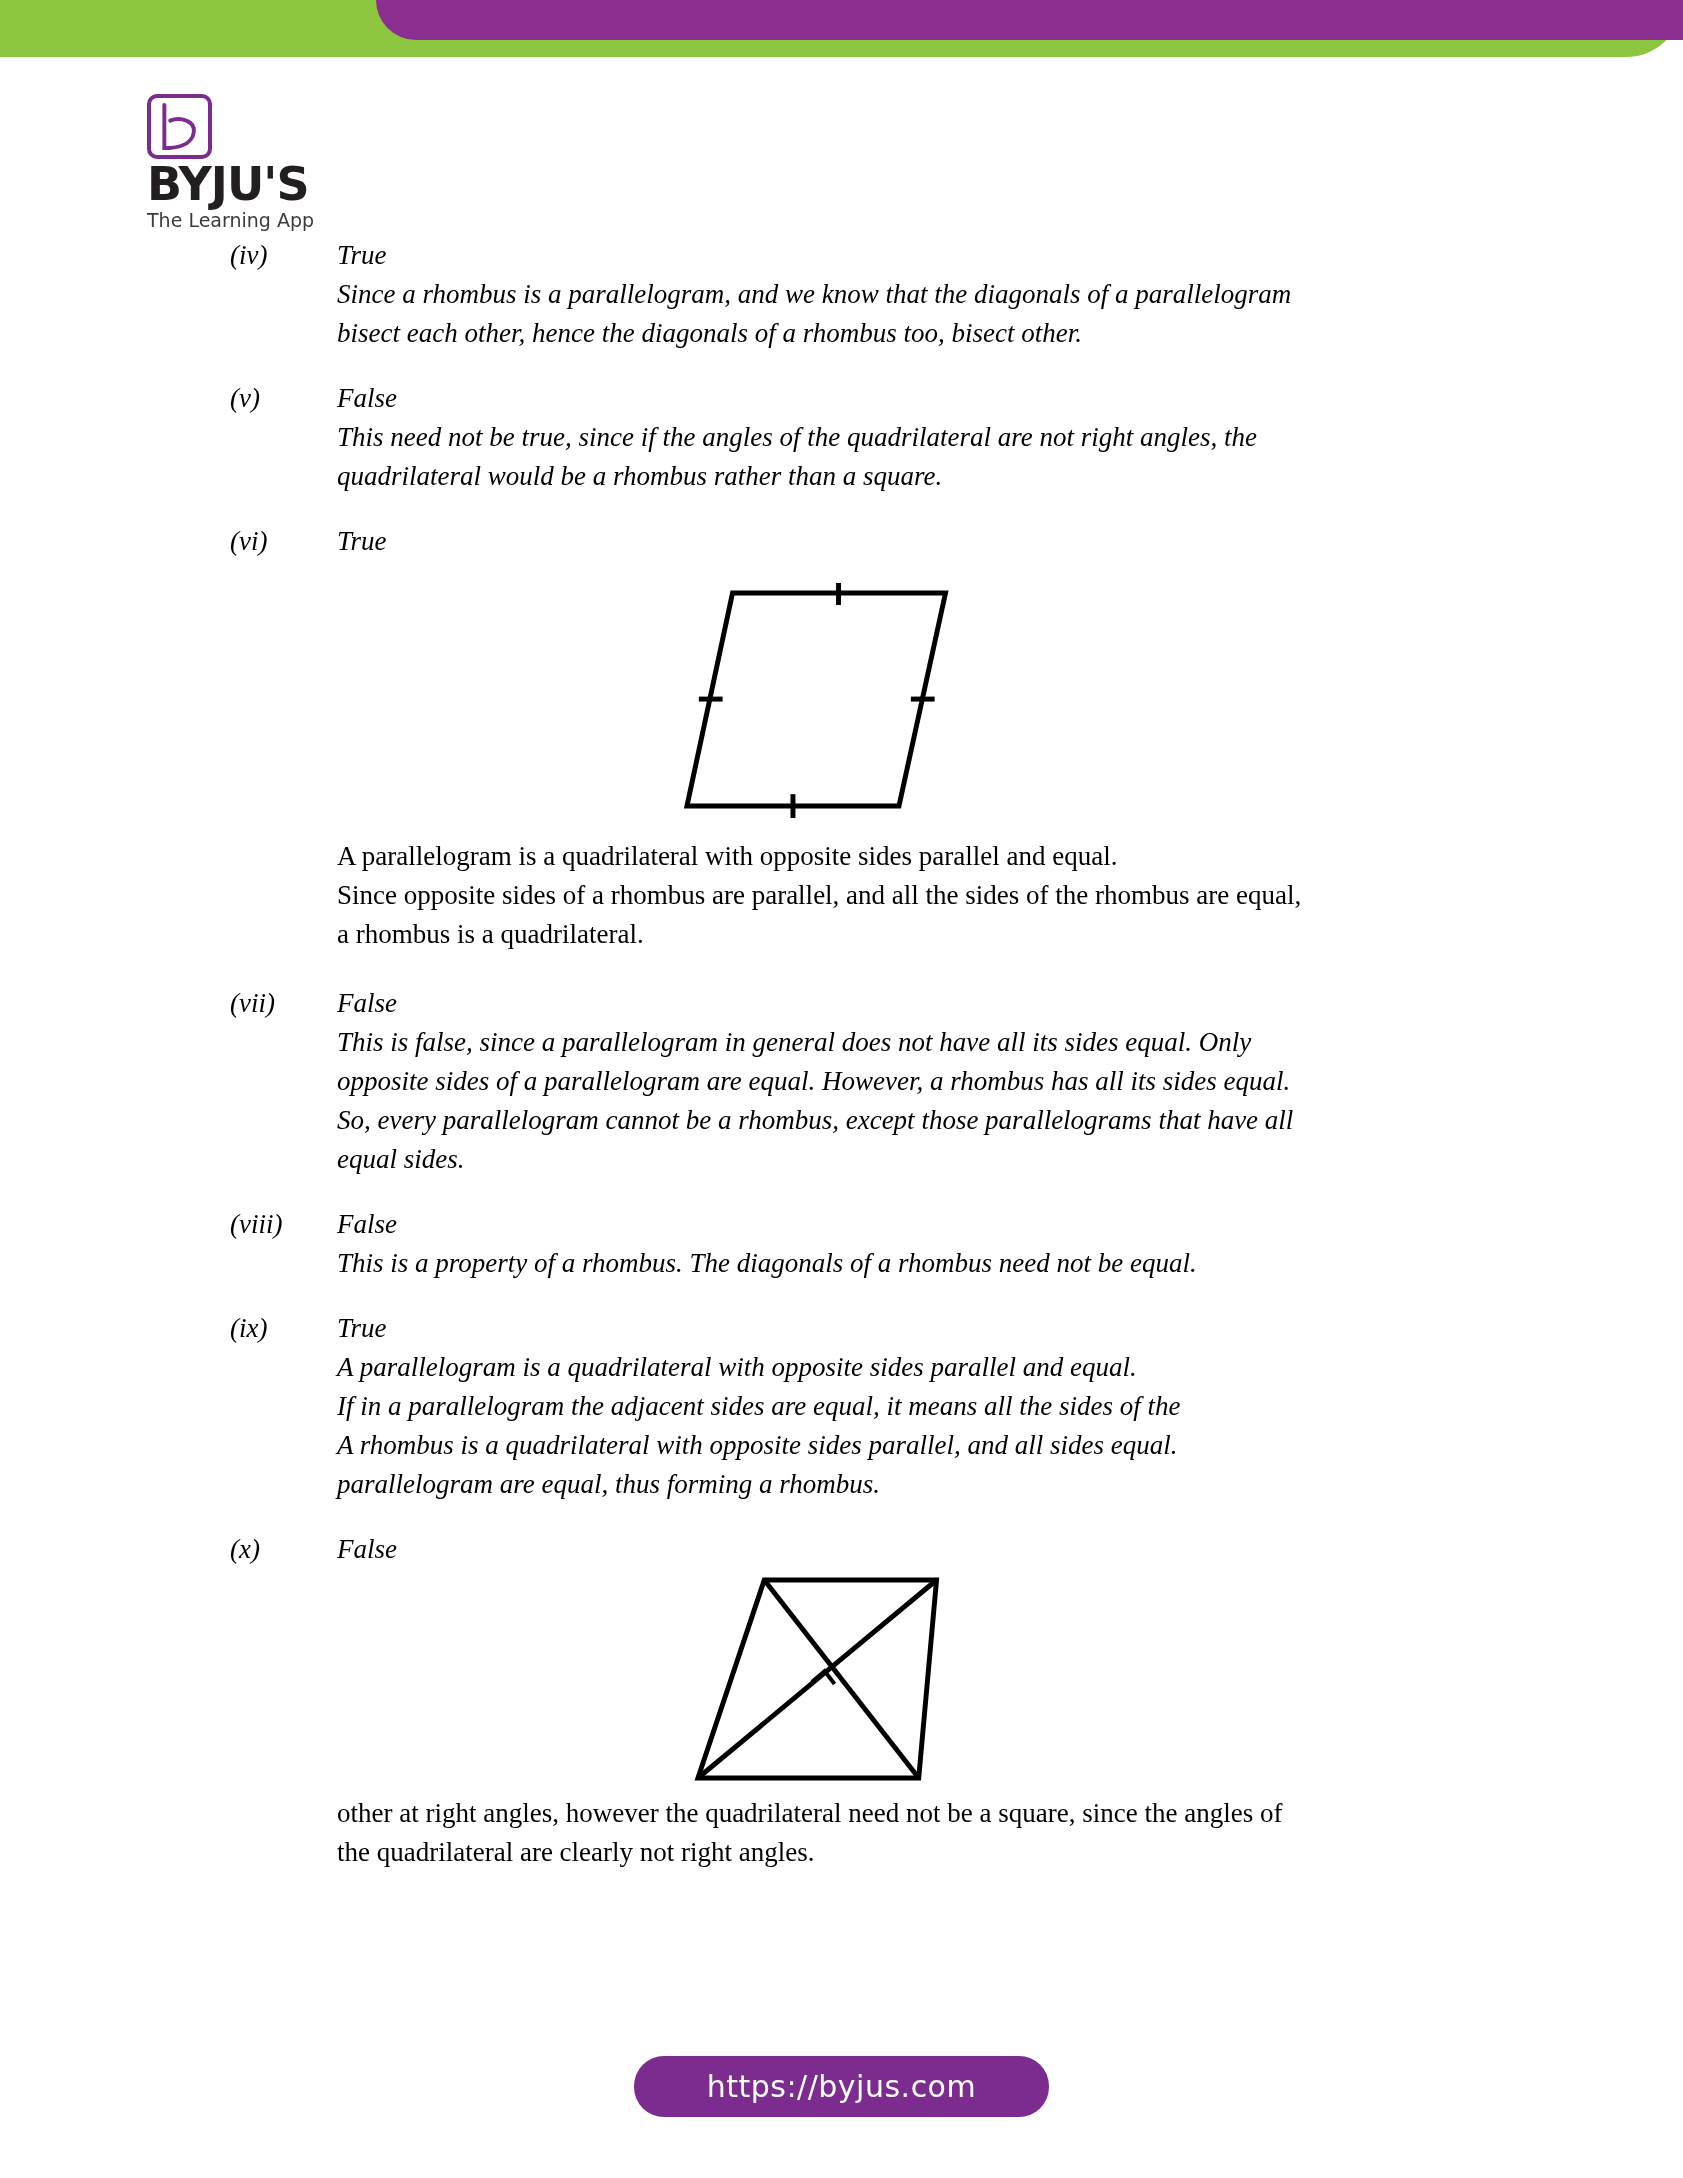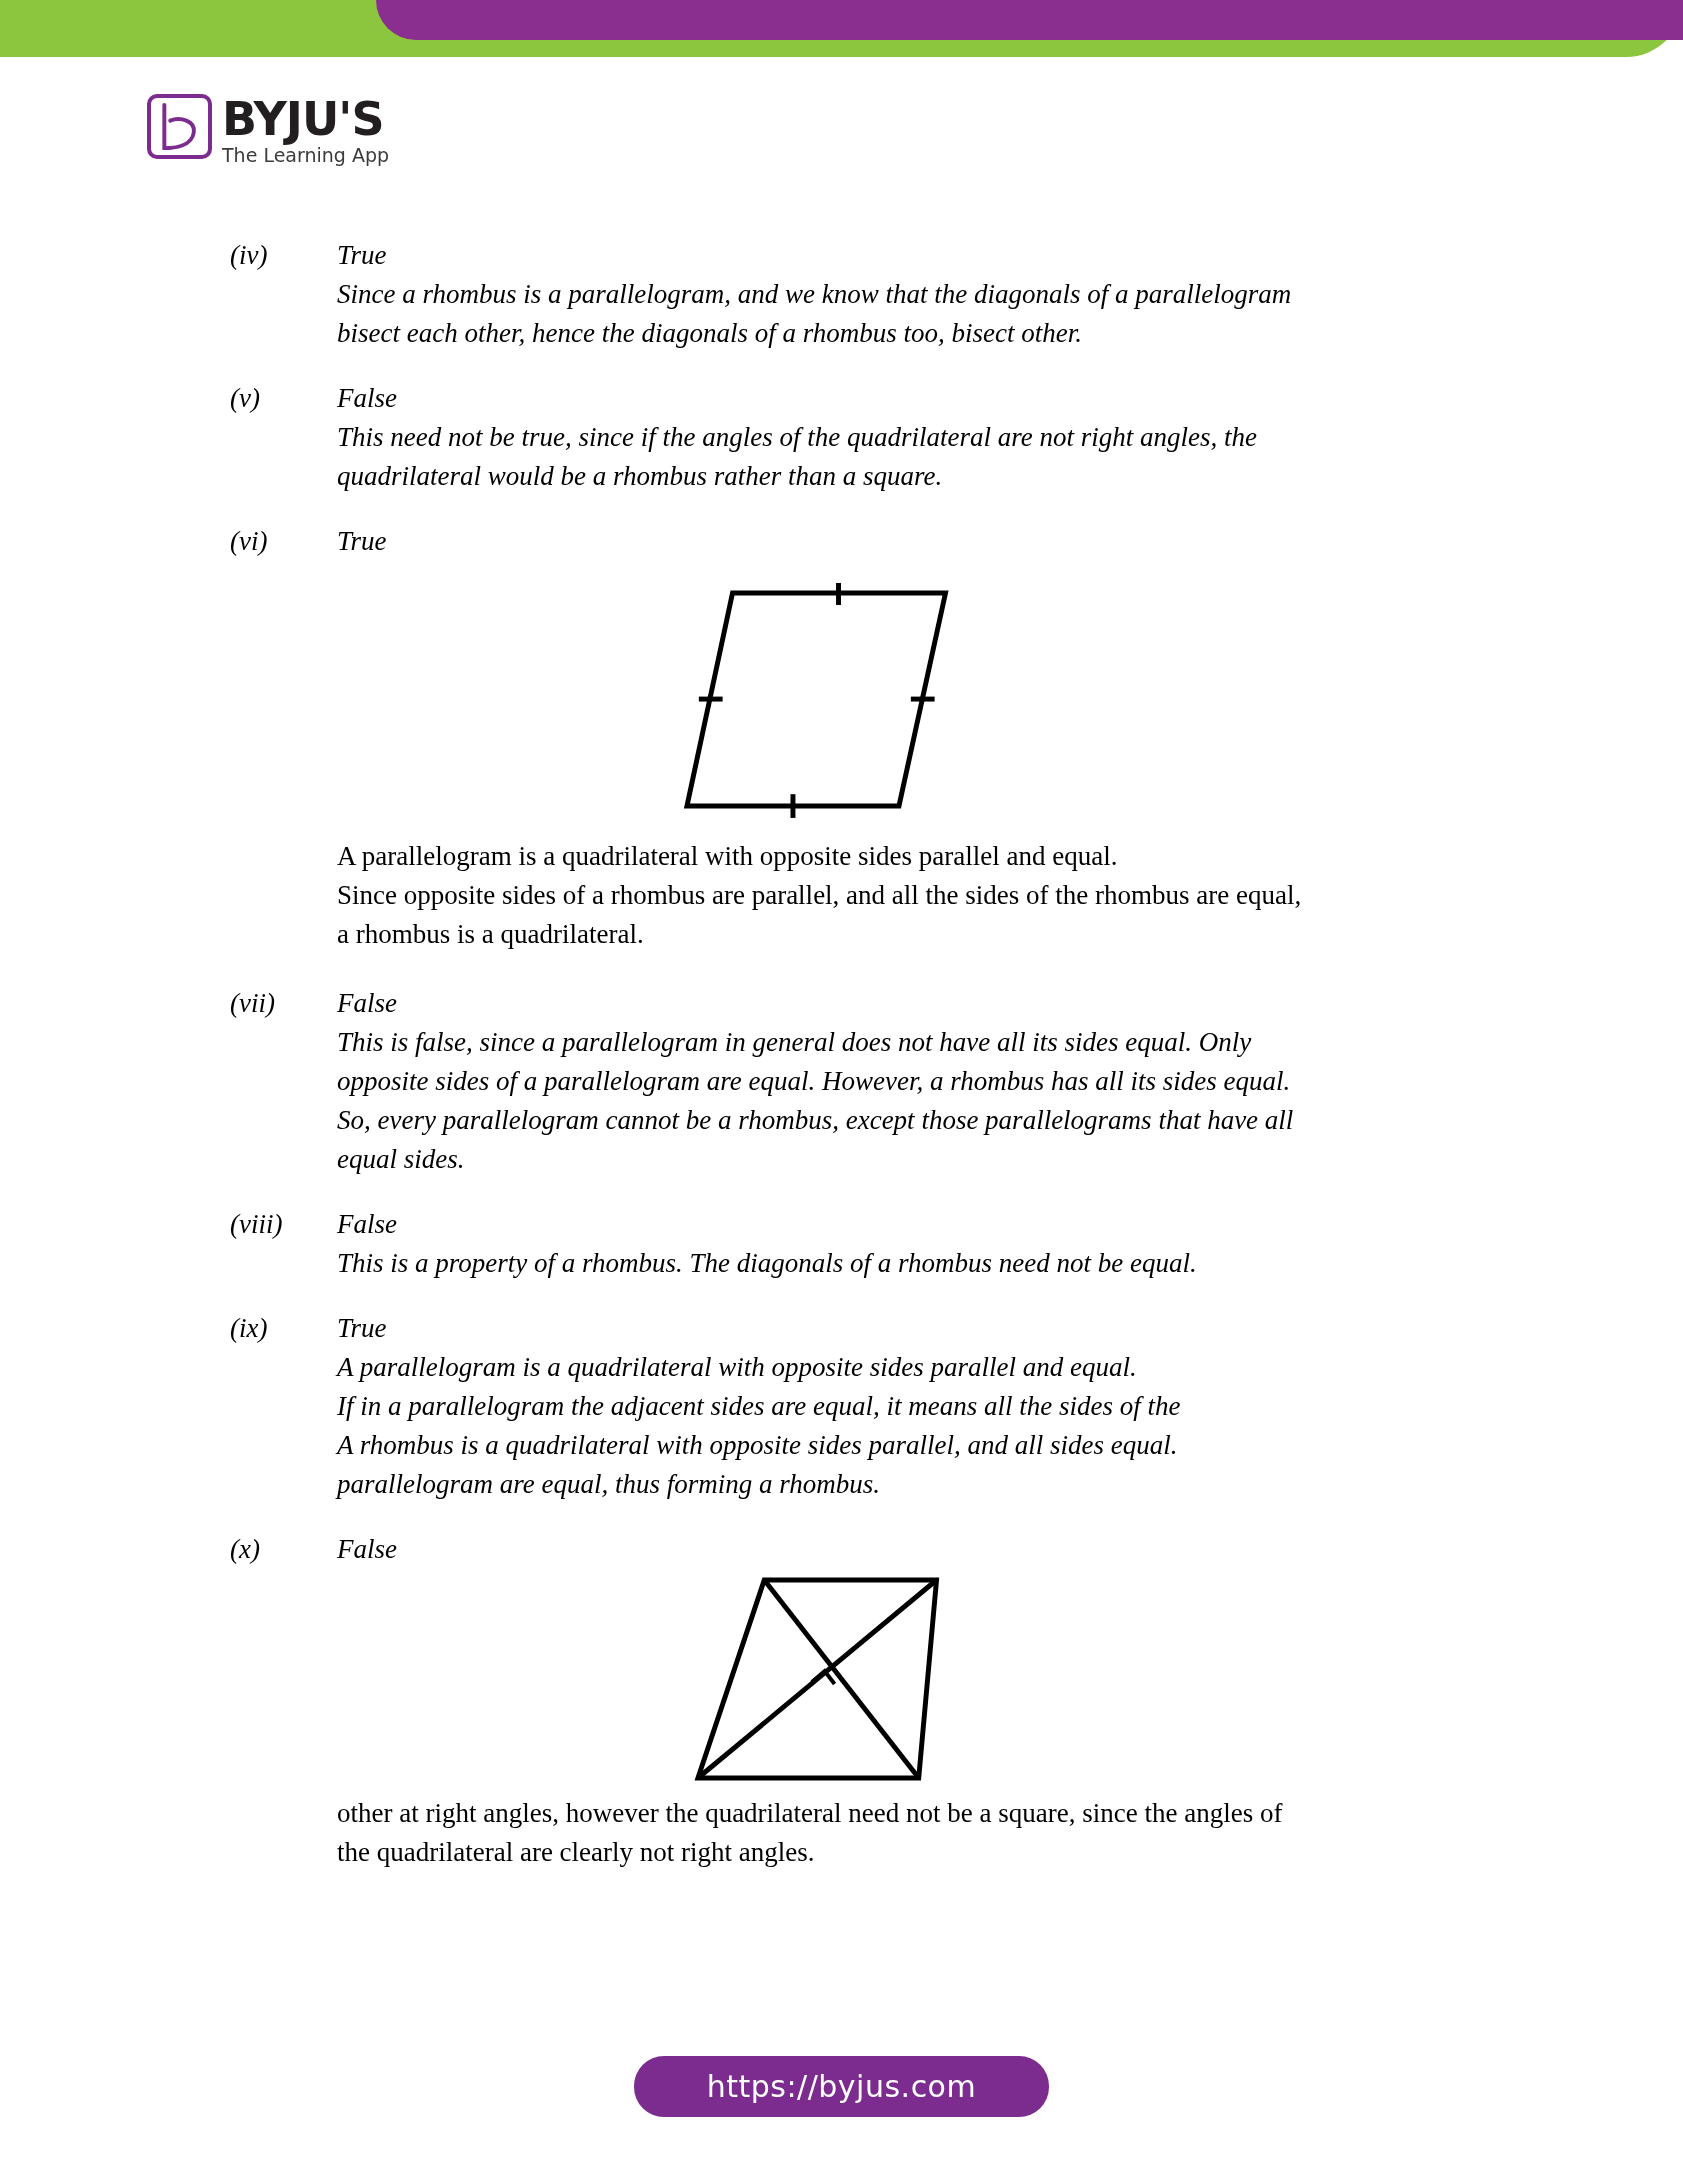--- a/index.html
+++ b/index.html
@@ -48,20 +48,21 @@
     left: 0;
     width: 1683px;
     height: 109px;
   }
   .logo {
     position: absolute;
     left: 147px;
     top: 15px;
     display: flex;
     align-items: flex-start;
+    flex-direction: column;
   }
   .logo-mark {
     width: 65px;
     height: 65px;
     border: 4px solid #7c2b8f;
     border-radius: 10px;
     box-sizing: border-box;
     position: relative;
     margin-right: 10px;
   }

